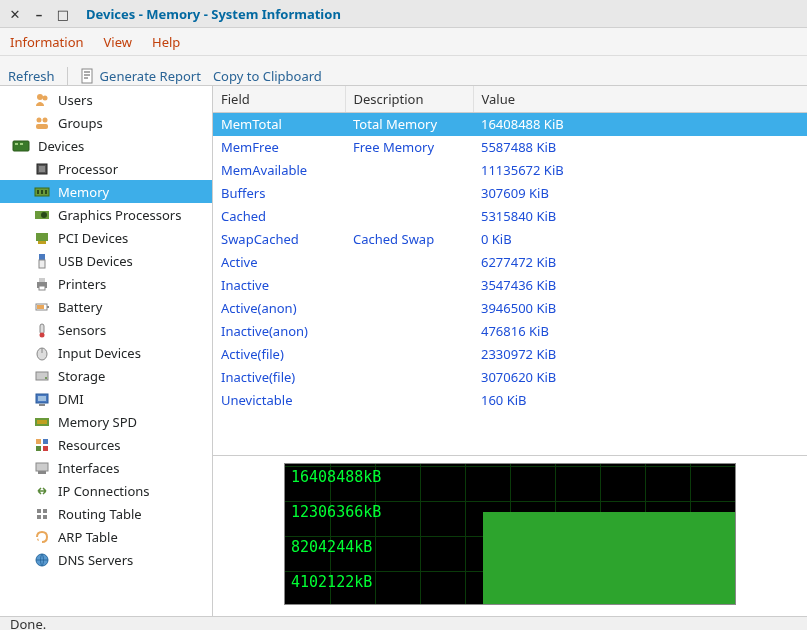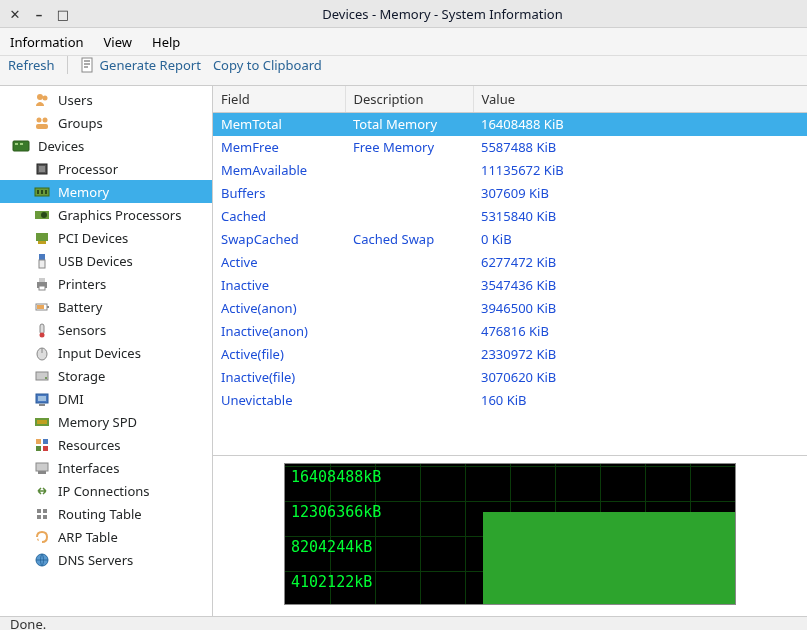--- a/index.html
+++ b/index.html
@@ -1,26 +1,26 @@
 <!DOCTYPE html>
 <html><head>
 <meta charset="utf-8">
 <style>
 * { box-sizing: border-box; margin: 0; padding: 0; font-family: "Noto Sans", "DejaVu Sans", sans-serif; font-size: 13px; }
 body { width: 807px; height: 630px; background: #f0f0f0; display: flex; flex-direction: column; overflow: hidden; }
 
 .titlebar { height: 28px; background: #e8e8e8; display: flex; align-items: center; padding: 0 8px; border-bottom: 1px solid #d0d0d0; }
 .win-btns { display: flex; gap: 10px; margin-right: 16px; }
 .win-btn { width: 14px; height: 14px; display: flex; align-items: center; justify-content: center; font-weight: bold; color: #333; cursor: default; }
-.title-text { flex: 1; text-align: center; color: #0f172a; font-weight: normal; }
+.title-text { flex: 1; text-align: left; color: #0369a1; font-weight: bold; }
 
 .menubar { height: 28px; background: #f5f5f5; display: flex; align-items: center; padding: 0 10px; gap: 20px; border-bottom: 1px solid #ddd; }
-.menu-item { color: #000000; cursor: default; }
-
-.toolbar { height: 30px; background: #f5f5f5; display: flex; align-items: flex-start; padding: 0 8px; gap: 12px; border-bottom: 1px solid #ccc; }
+.menu-item { color: #c2410c; cursor: default; }
+
+.toolbar { height: 30px; background: #f5f5f5; display: flex; align-items: flex-end; padding: 0 8px; gap: 12px; border-bottom: 1px solid #ccc; }
 .tool-btn { color: #2a6496; cursor: default; display: flex; align-items: center; gap: 4px; }
 .tool-sep { width: 1px; height: 18px; background: #ccc; }
 .tool-icon { width: 16px; height: 16px; }
 
 .main { flex: 1; display: flex; overflow: hidden; background: #fff; }
 
 .sidebar { width: 213px; background: #fff; border-right: 1px solid #ccc; overflow-y: hidden; padding-top: 2px; }
 .tree-item { display: flex; align-items: center; height: 23px; padding-left: 8px; cursor: default; }
 .tree-item.level-1 { padding-left: 12px; }
 .tree-item.level-2 { padding-left: 32px; }

